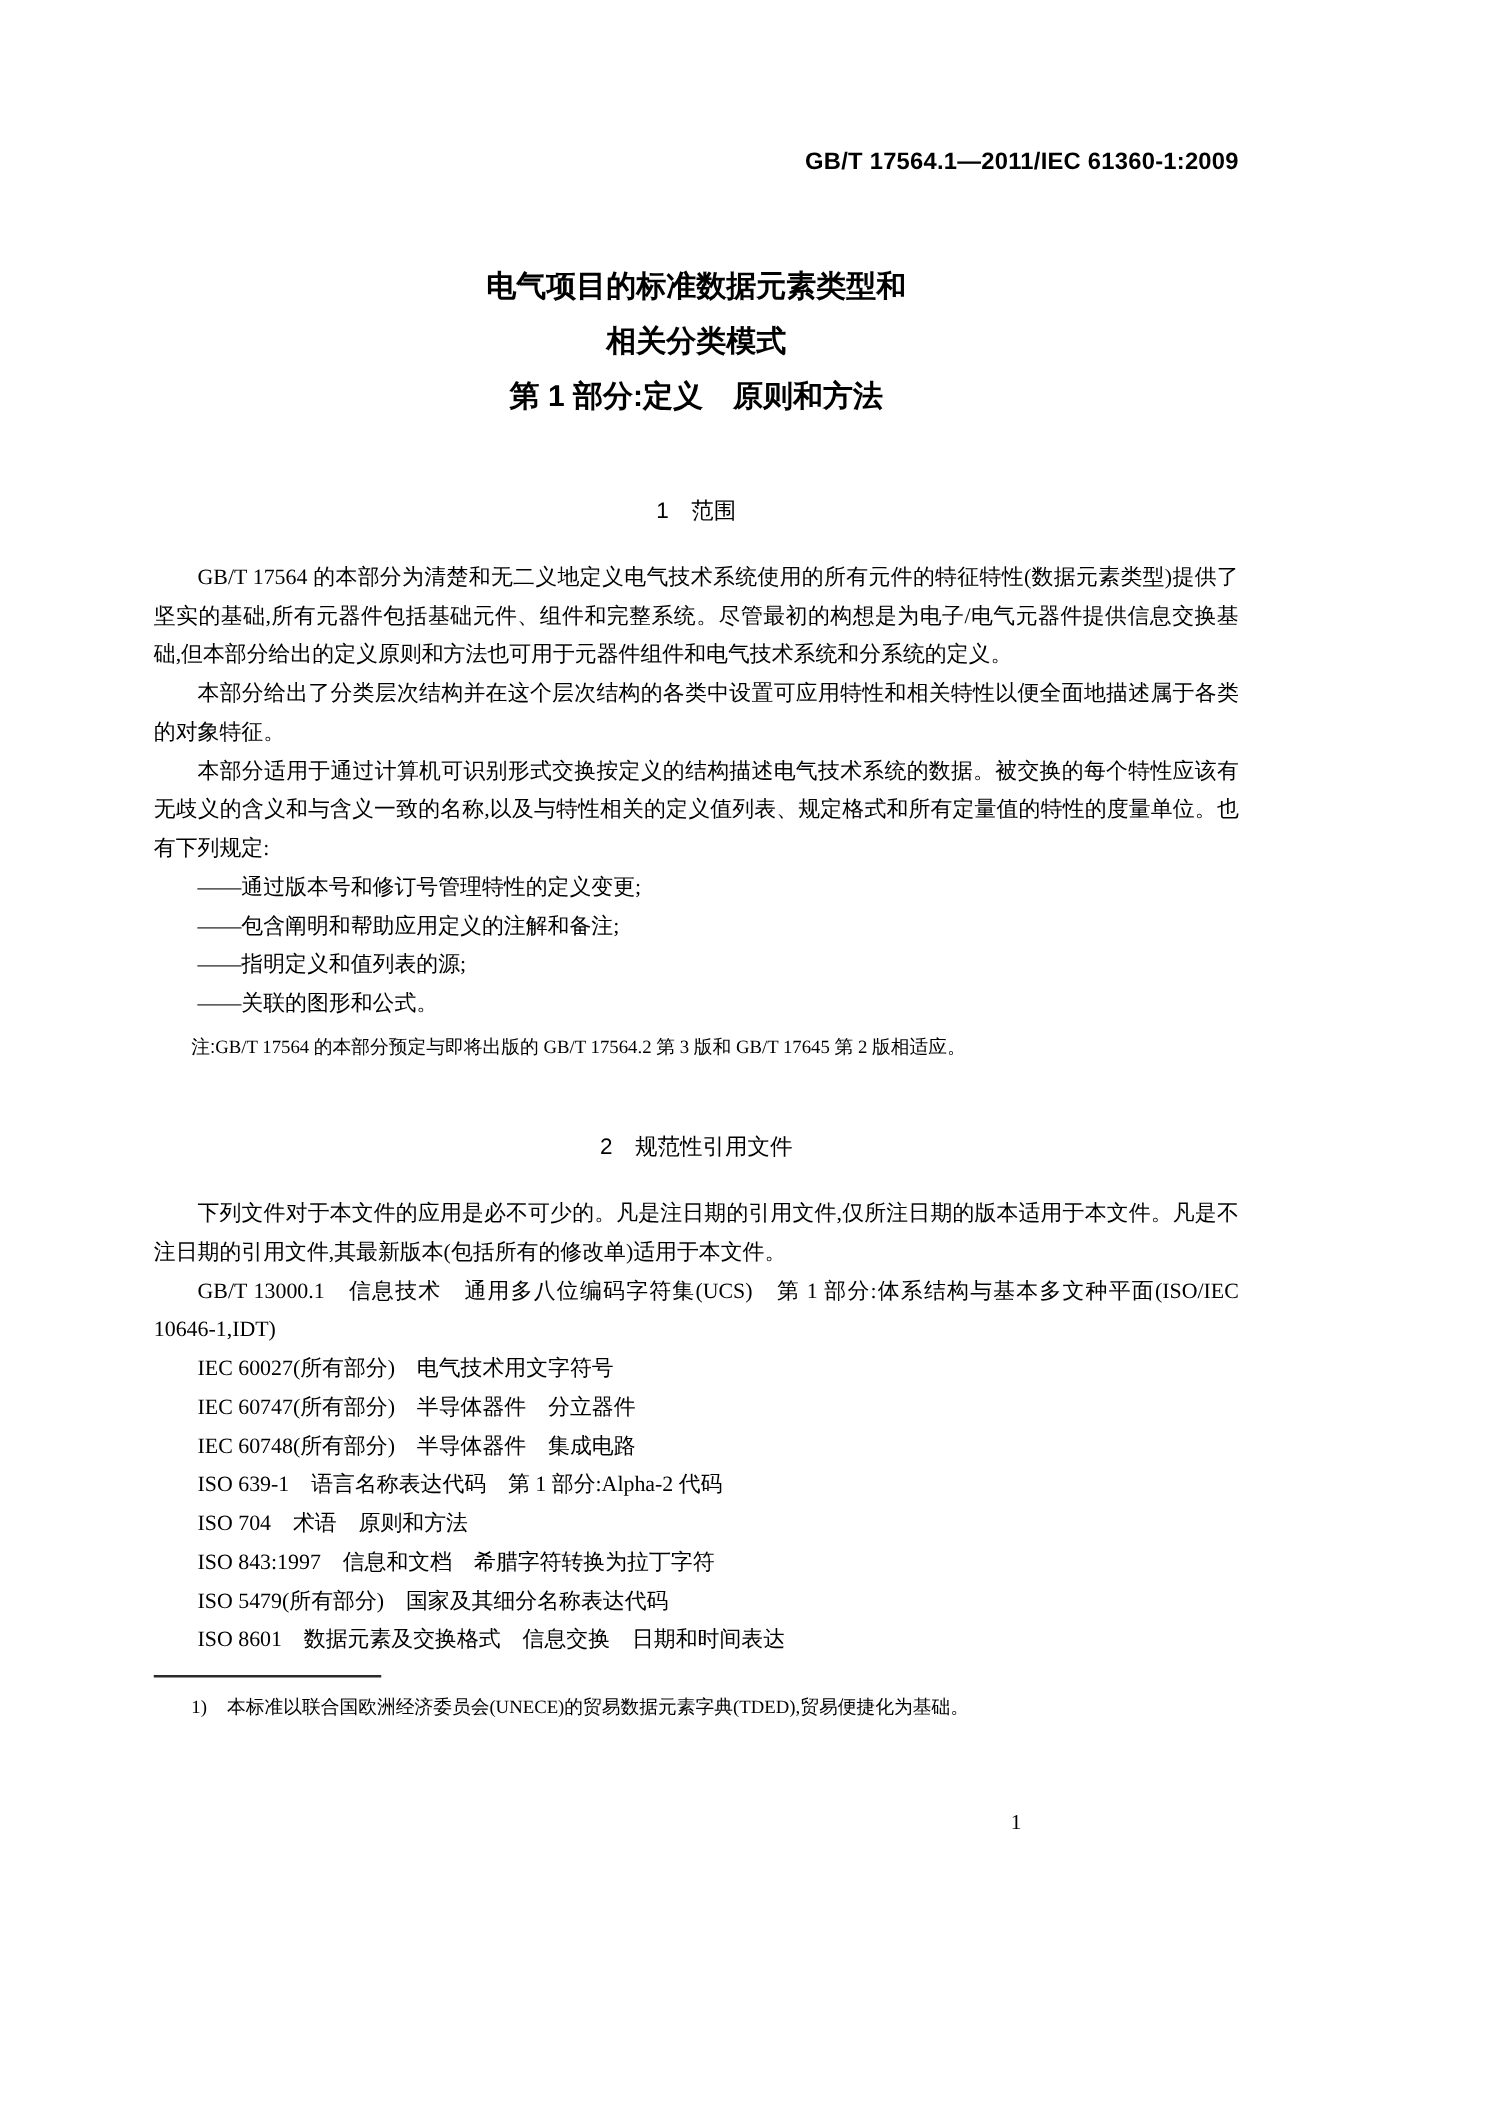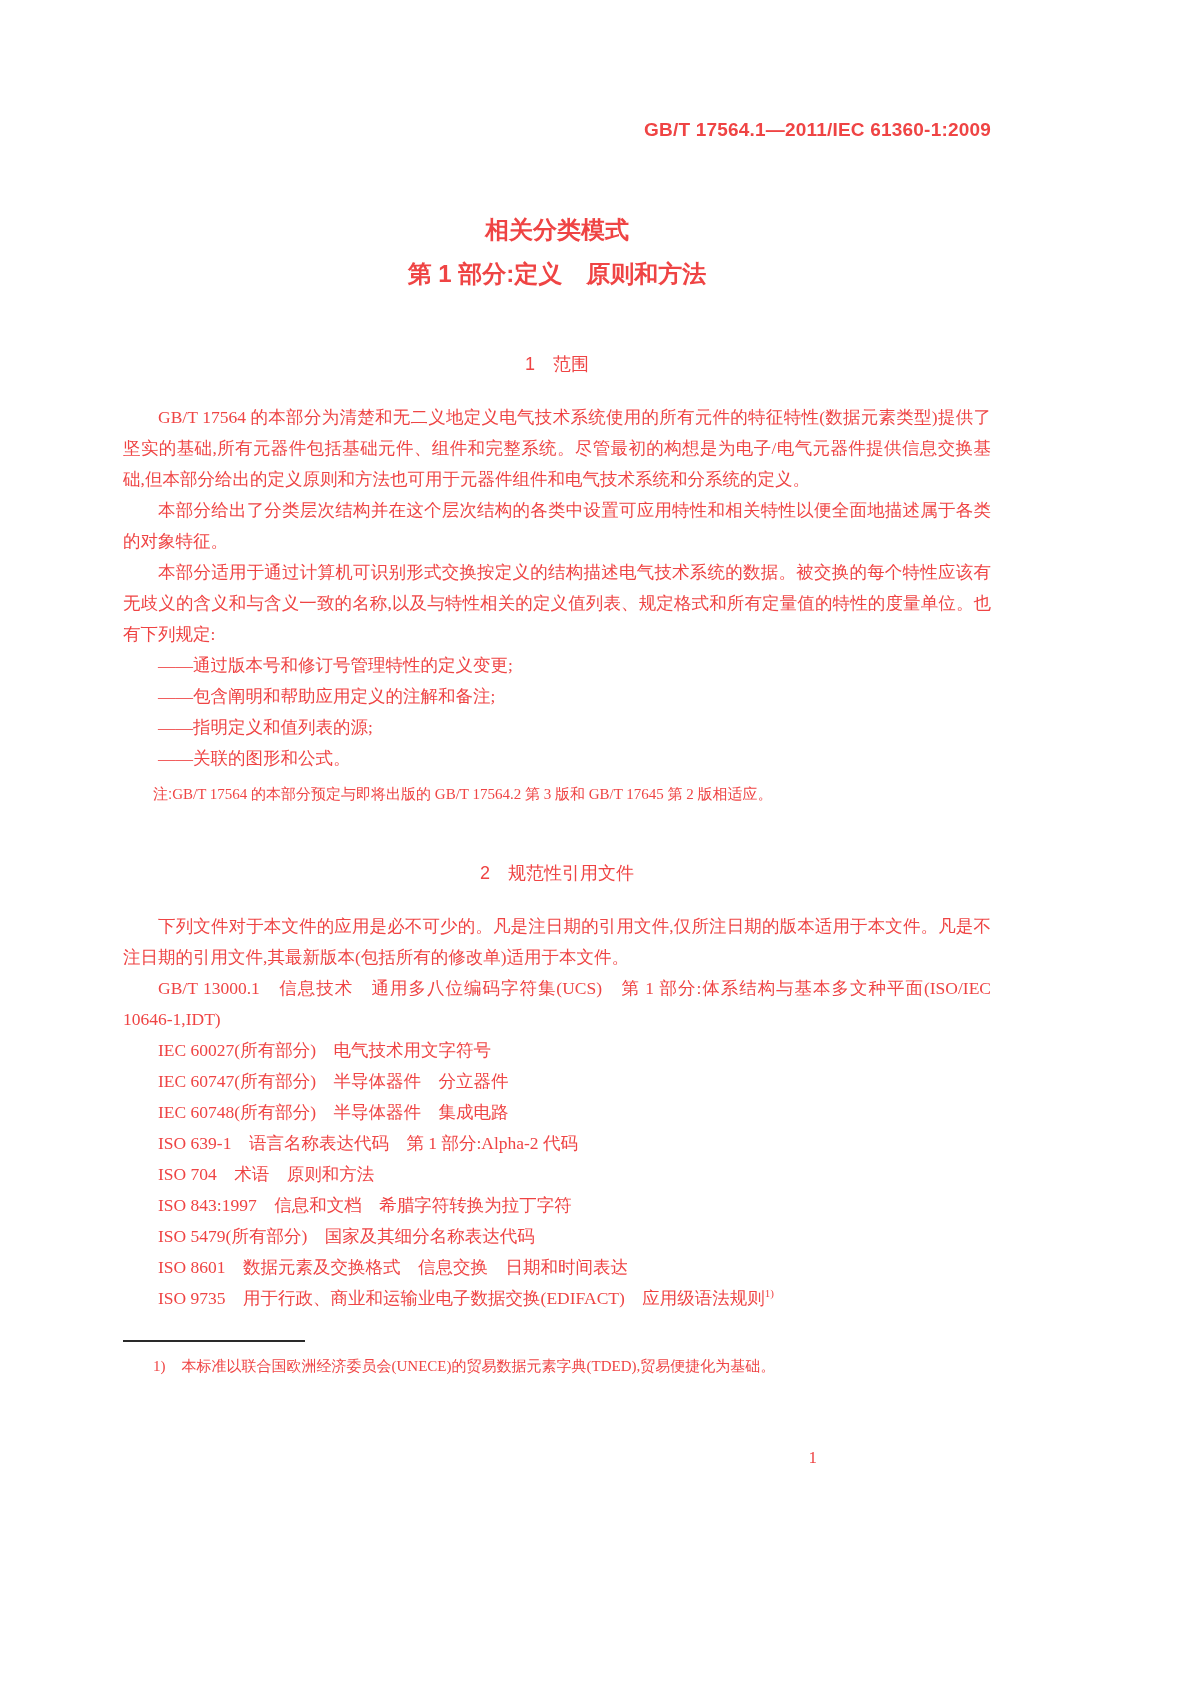--- a/index.html
+++ b/index.html
@@ -6,21 +6,21 @@
     html, body {
       margin: 0;
       padding: 0;
       background: #ffffff;
     }
     .page {
       position: relative;
       width: 1050px;
       height: 1684px;
       background: #ffffff;
-      color: #ef4444;
+      color: #000000;
       font-family: "Liberation Serif", "DejaVu Serif", serif;
       overflow: hidden;
     }
     .content {
       position: absolute;
       left: 123px;
       top: 118px;
       width: 868px;
     }
     .doc-header {
@@ -113,20 +113,21 @@
   </style>
 </head>
 <body>
 
 <div class="page">
   <div class="content">
 
     <div class="doc-header">GB/T 17564.1—2011/IEC 61360-1:2009</div>
 
     <h1 class="doc-title">
+      <span class="title-line">电气项目的标准数据元素类型和</span>
       <span class="title-line">相关分类模式</span>
       <span class="title-line">第 1 部分:定义　原则和方法</span>
     </h1>
 
     <h2 class="section-heading sec1-heading">1　范围</h2>
 
     <p class="para para-first">GB/T 17564 的本部分为清楚和无二义地定义电气技术系统使用的所有元件的特征特性(数据元素类型)提供了坚实的基础,所有元器件包括基础元件、组件和完整系统。尽管最初的构想是为电子/电气元器件提供信息交换基础,但本部分给出的定义原则和方法也可用于元器件组件和电气技术系统和分系统的定义。</p>
     <p class="para">本部分给出了分类层次结构并在这个层次结构的各类中设置可应用特性和相关特性以便全面地描述属于各类的对象特征。</p>
     <p class="para">本部分适用于通过计算机可识别形式交换按定义的结构描述电气技术系统的数据。被交换的每个特性应该有无歧义的含义和与含义一致的名称,以及与特性相关的定义值列表、规定格式和所有定量值的特性的度量单位。也有下列规定:</p>
 
@@ -146,21 +147,20 @@
     <div class="refs">
       <p class="para ref">GB/T 13000.1　信息技术　通用多八位编码字符集(UCS)　第 1 部分:体系结构与基本多文种平面(ISO/IEC 10646-1,IDT)</p>
       <p class="para ref">IEC 60027(所有部分)　电气技术用文字符号</p>
       <p class="para ref">IEC 60747(所有部分)　半导体器件　分立器件</p>
       <p class="para ref">IEC 60748(所有部分)　半导体器件　集成电路</p>
       <p class="para ref">ISO 639-1　语言名称表达代码　第 1 部分:Alpha-2 代码</p>
       <p class="para ref">ISO 704　术语　原则和方法</p>
       <p class="para ref">ISO 843:1997　信息和文档　希腊字符转换为拉丁字符</p>
       <p class="para ref">ISO 5479(所有部分)　国家及其细分名称表达代码</p>
       <p class="para ref">ISO 8601　数据元素及交换格式　信息交换　日期和时间表达</p>
-      <p class="para ref"><span>ISO 9735　用于行政、商业和运输业电子数据交换(EDIFACT)　应用级语法规则</span><sup>1)</sup></p>
     </div>
 
   </div>
 
   <div class="footnote-area">
     <div class="footnote-rule"></div>
     <p class="footnote"><span class="fn-marker">1)</span><span>本标准以联合国欧洲经济委员会(UNECE)的贸易数据元素字典(TDED),贸易便捷化为基础。</span></p>
   </div>
 
   <div class="page-number">1</div>

